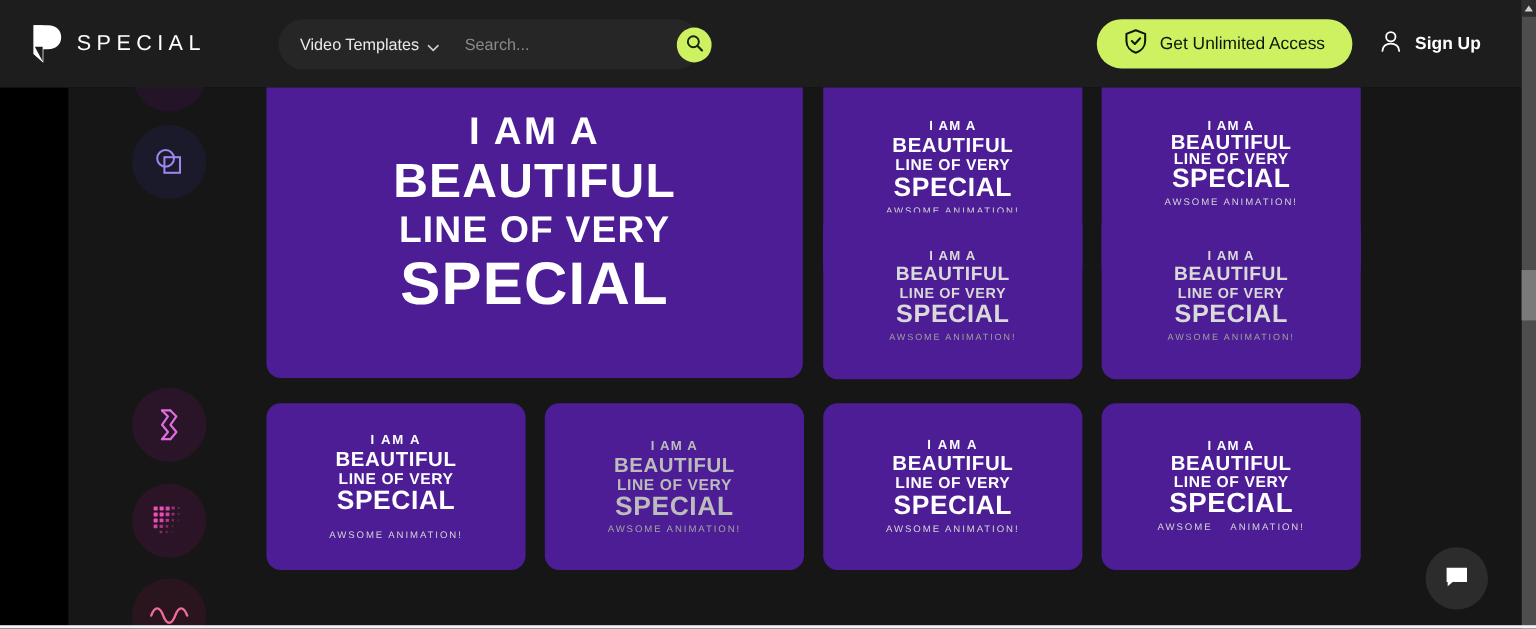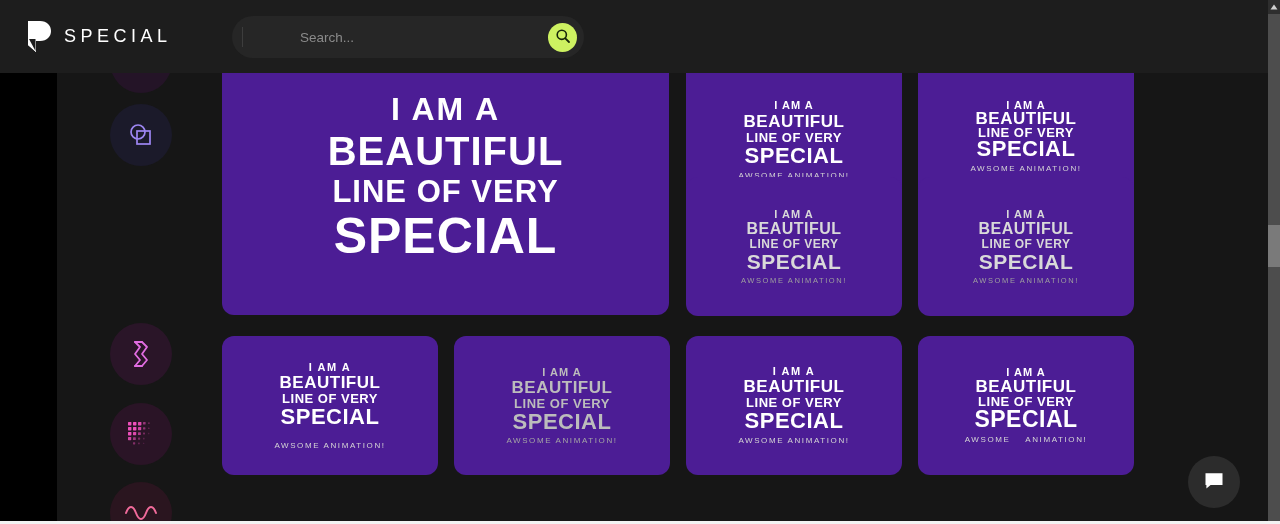--- a/index.html
+++ b/index.html
@@ -46,21 +46,21 @@
     display:flex; align-items:center; gap:7px;
     padding-left:18px; height:100%;
     cursor:pointer;
   }
   .cat-label { font-size:13.5px; color:#e9e9e9; white-space:nowrap; }
   .chev { width:9px; height:9px; position:relative; top:-1px; }
   .vdiv { width:1px; height:20px; background:#3d3d3d; margin:0 12px 0 10px; }
   .search-input {
     flex:1; background:transparent; border:0; outline:none;
     font-family:"Liberation Sans", sans-serif;
-    font-size:13.5px; color:#d8d8d8;margin-left:45px;
+    font-size:13.5px; color:#d8d8d8;
   }
   .search-input::placeholder { color:#8a8a8a; }
   .search-btn {
     width:29px; height:29px; border-radius:50%;
     background:#cdf161; border:0; cursor:pointer;
     margin-right:7px;
     display:flex; align-items:center; justify-content:center;
     flex:0 0 auto;
   }
 
@@ -181,32 +181,61 @@
         <svg width="26" height="33" viewBox="0 0 26 33">
           <path d="M2 1 L14 1 C21 1 25 5.5 25 11 C25 16.5 21 21 14 21 L10 21 L10 32 L2 25 Z" fill="#ffffff"></path>
           <path d="M2 1 L2 25 L10 32 L10 1 Z" fill="#ffffff"></path>
           <path d="M3 19 L9.5 19 L9.5 31 Z" fill="#1d1d1d"></path>
         </svg>
       </span>
       <span class="logo-text">SPECIAL</span>
     </div>
 
     <div class="searchbar">
+      <div class="cat-select">
+        <span class="cat-label">Video Templates</span>
+        <span class="chev">
+          <svg width="10" height="10" viewBox="0 0 10 10">
+            <path d="M1 3 L5 7 L9 3" stroke="#cfcfcf" stroke-width="1.3" fill="none" stroke-linecap="round" stroke-linejoin="round"></path>
+          </svg>
+        </span>
+      </div>
       <span class="vdiv"></span>
       <input class="search-input" type="text" placeholder="Search..." style="">
       <button class="search-btn">
         <span>
           <svg width="16" height="16" viewBox="0 0 16 16">
             <circle cx="6.8" cy="6.8" r="4.6" stroke="#16250a" stroke-width="1.6" fill="none"></circle>
             <path d="M10.3 10.3 L14 14" stroke="#16250a" stroke-width="1.8" stroke-linecap="round"></path>
           </svg>
         </span>
       </button>
     </div>
 
+    <div class="header-right">
+      <button class="cta">
+        <span>
+          <svg width="19" height="21" viewBox="0 0 19 21">
+            <path d="M9.5 1.2 L17.3 4.2 V10.2 C17.3 15 13.9 18.6 9.5 19.9 C5.1 18.6 1.7 15 1.7 10.2 V4.2 Z" stroke="#10170a" stroke-width="1.7" fill="none" stroke-linejoin="round"></path>
+            <path d="M6.2 10.2 L8.7 12.7 L13.1 7.9" stroke="#10170a" stroke-width="1.7" fill="none" stroke-linecap="round" stroke-linejoin="round"></path>
+          </svg>
+        </span>
+        <span>Get Unlimited Access</span>
+      </button>
+
+      <div class="signup">
+        <span>
+          <svg width="20" height="21" viewBox="0 0 20 21">
+            <circle cx="10" cy="6.6" r="3.9" stroke="#ffffff" stroke-width="1.5" fill="none"></circle>
+            <path d="M3 18.4 C3 14.6 6.2 12.4 10 12.4 C13.8 12.4 17 14.6 17 18.4" stroke="#ffffff" stroke-width="1.5" fill="none" stroke-linecap="round"></path>
+          </svg>
+        </span>
+        <span>Sign Up</span>
+      </div>
+    </div>
   </div>
 
   <div class="body-area">
     <div class="panel"></div>
 
     <div class="grid">
 
       <div class="card" style="left:0px; top:-20px; width:447px; height:262px;">
         <div class="card-inner" style="padding-bottom:6px;">
           <div class="ln" style="font-size:32px; letter-spacing:2px; margin-bottom:6px;">I AM A</div>

